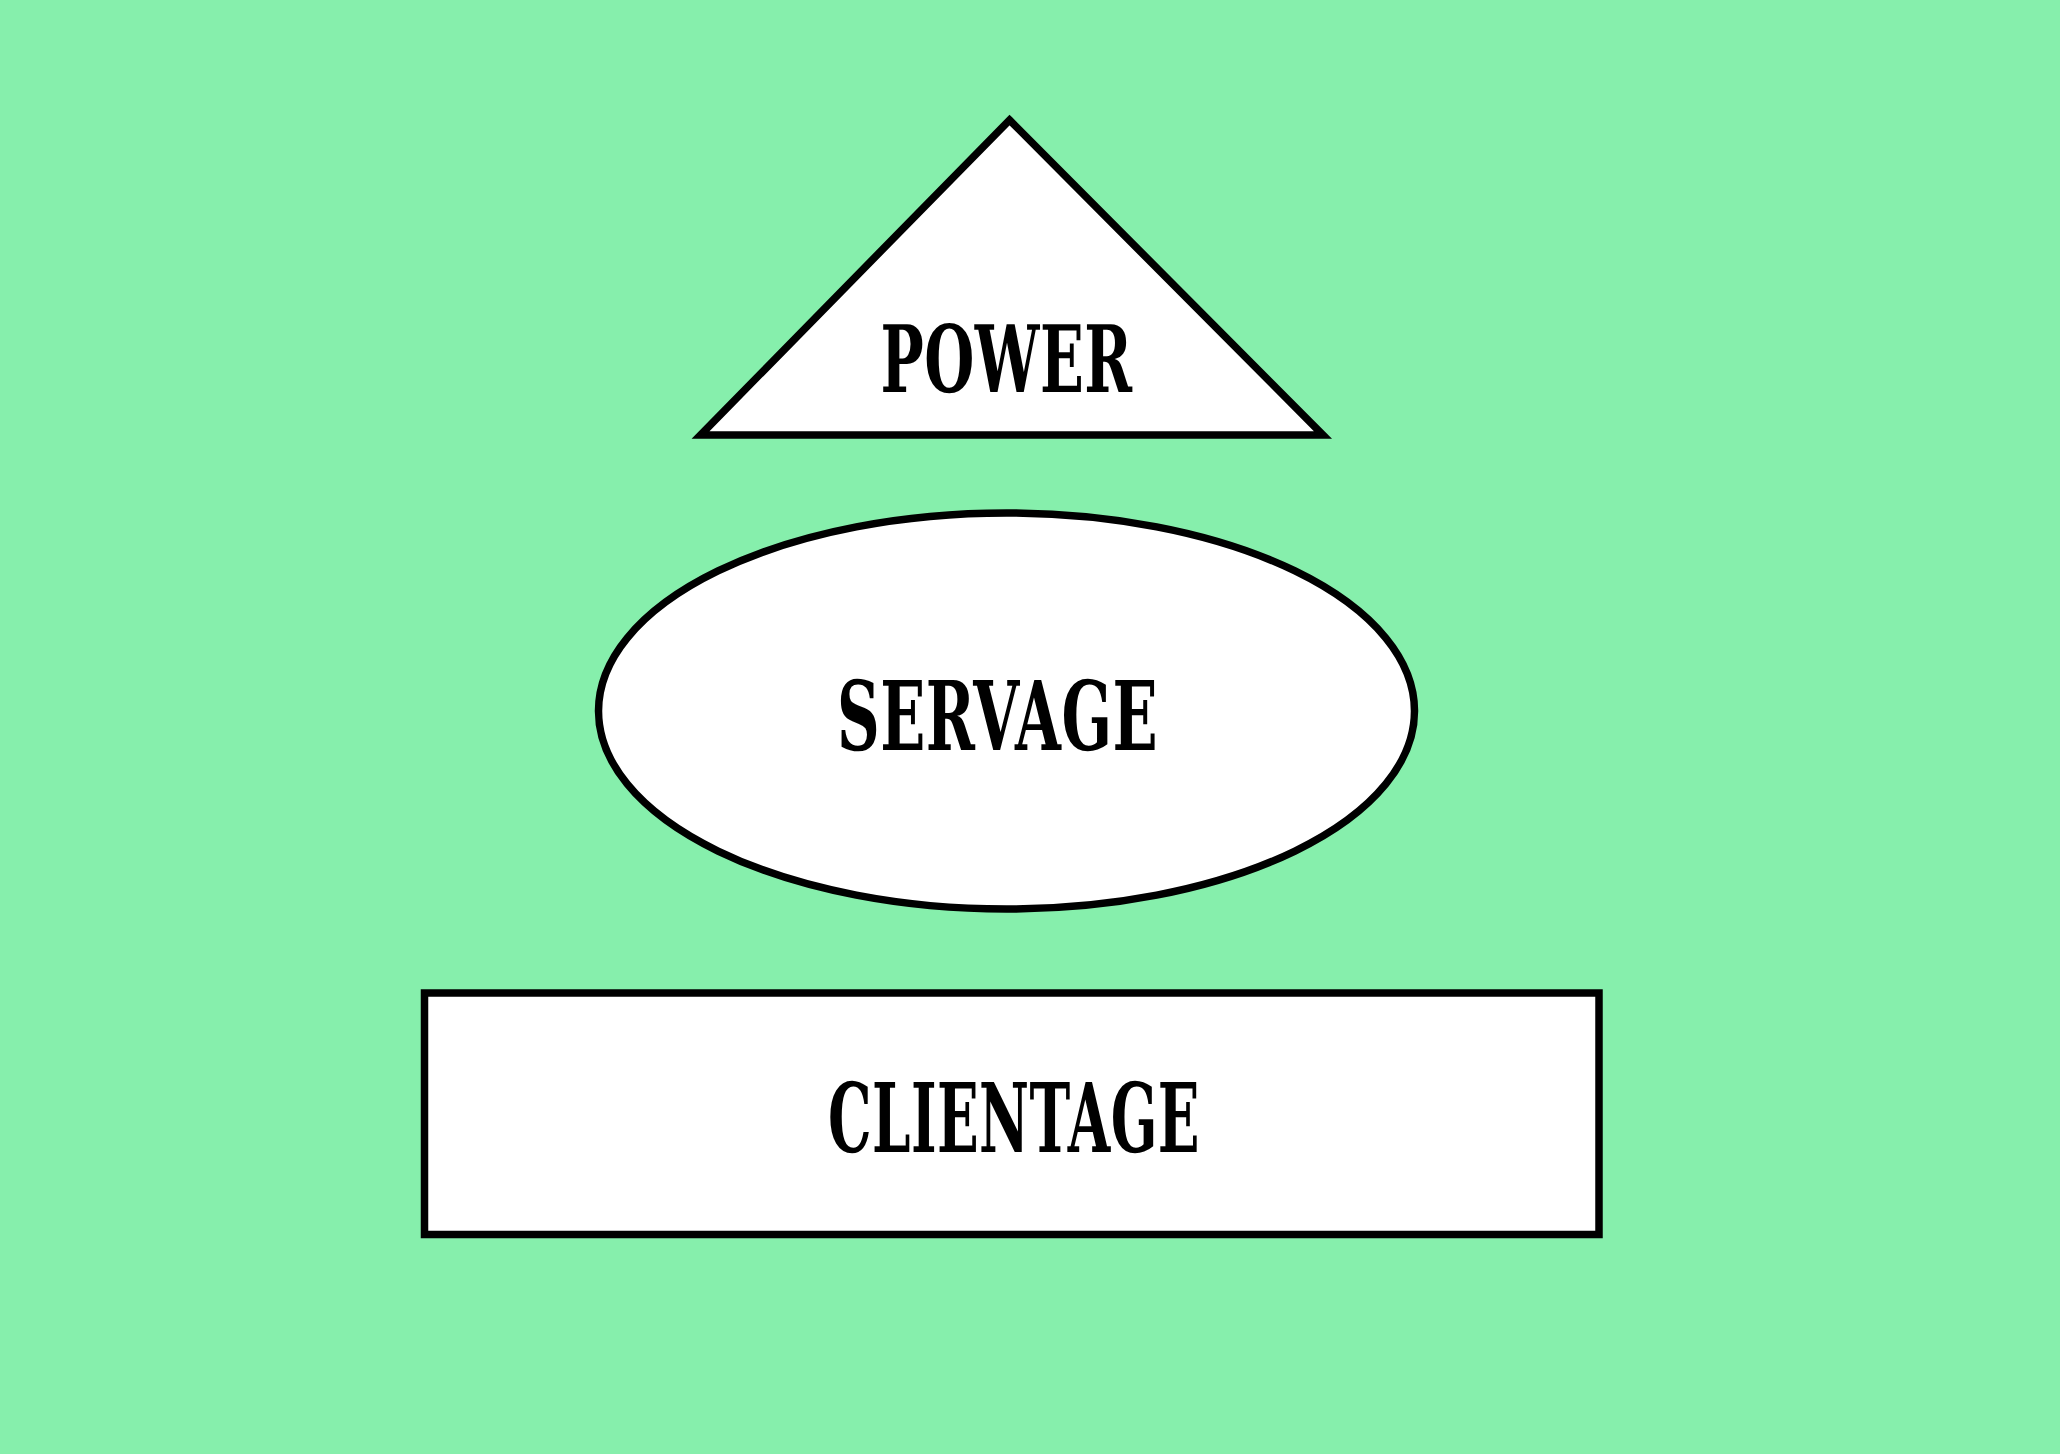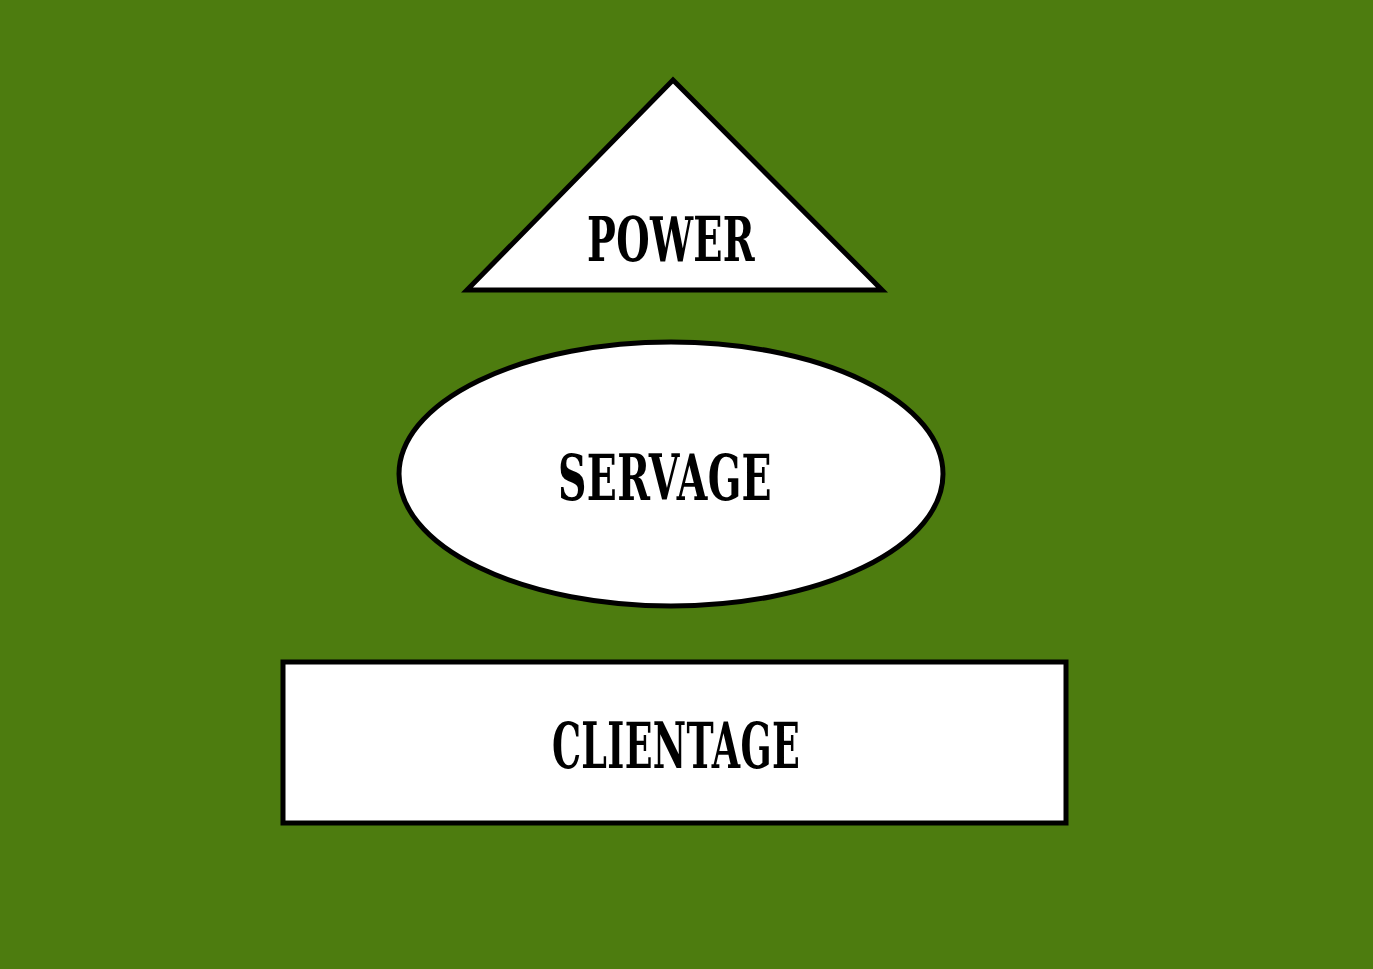--- a/index.html
+++ b/index.html
@@ -37,21 +37,21 @@
     letter-spacing: 0.5px;
     paint-order: stroke fill;
   }
   .label-power     { font-size: 62px; }
   .label-servage   { font-size: 64px; }
   .label-clientage { font-size: 64px; }
 </style>
 </head>
 <body>
 
-<div id="canvas" style="background: #4d7c0f; width: 1373px; height: 969px;">
+<div id="canvas" style="background: #86efac; width: 1373px; height: 969px;">
 
   <svg id="diagram-svg" viewBox="0 0 1373 969" xmlns="http://www.w3.org/2000/svg">
 
     <g>
       <polygon class="shape-outline" id="tri-power" points="673,80 882,290 467,290" stroke-width="5" stroke="#000000" fill="#ffffff"></polygon>
       <text class="shape-label label-power" x="671" y="261" textLength="168" lengthAdjust="spacingAndGlyphs">POWER</text>
     </g>
 
     <g>
       <ellipse class="shape-outline" id="ell-servage" cx="671" cy="474" rx="272" ry="132" stroke-width="5" stroke="#000000" fill="#ffffff"></ellipse>

